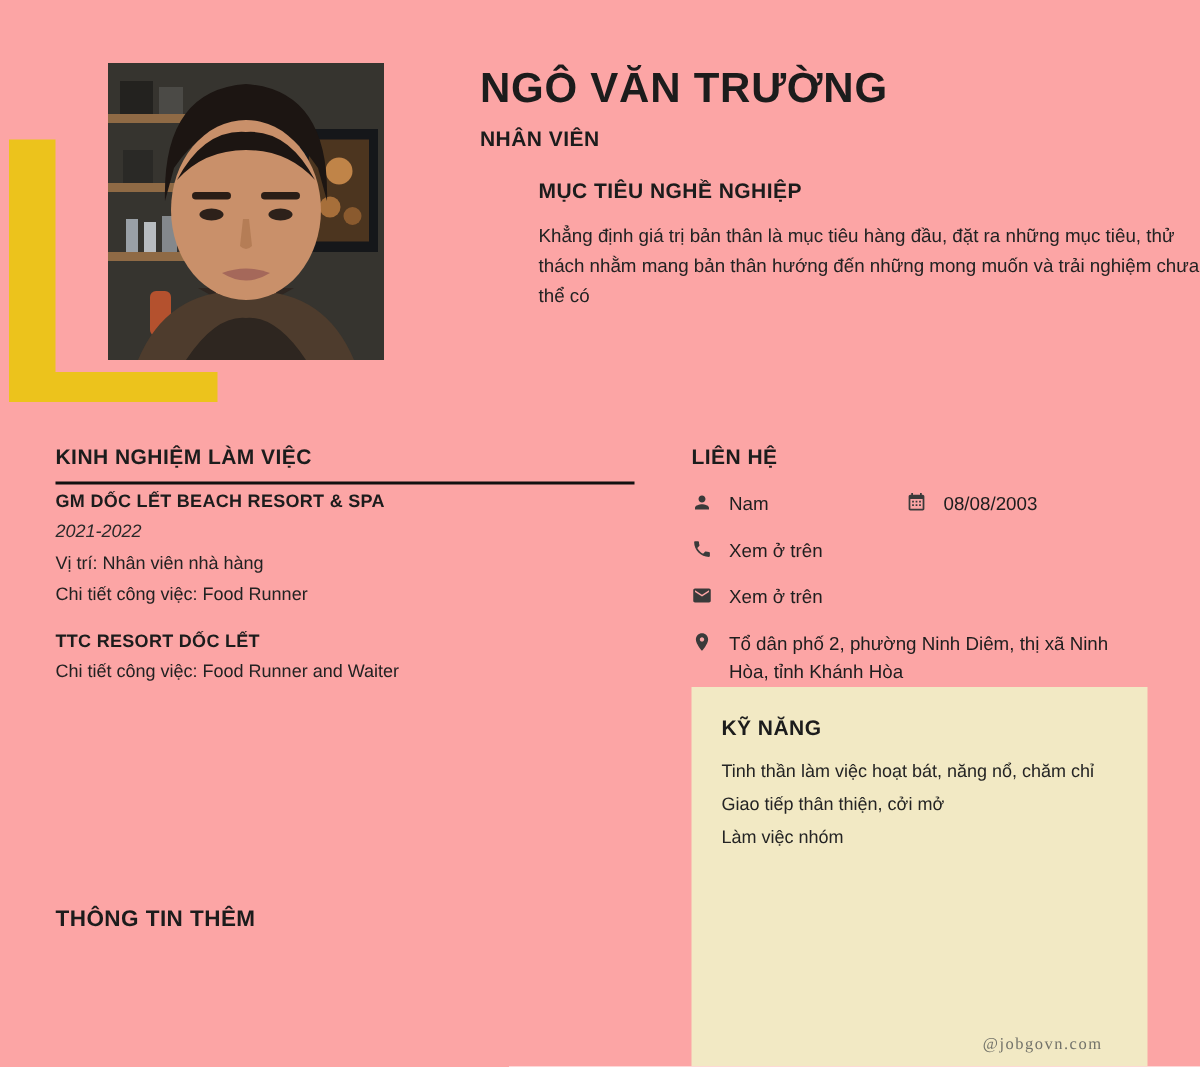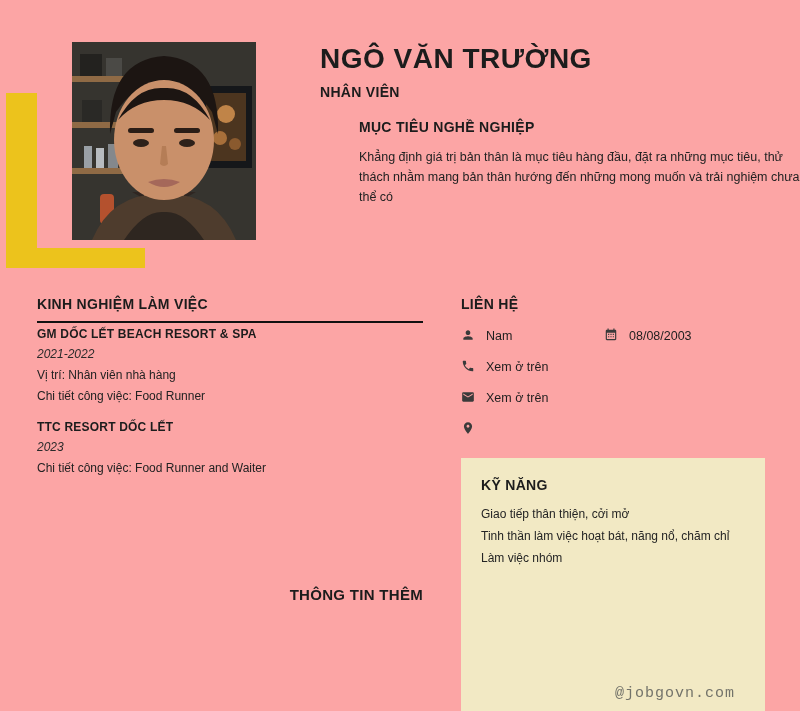--- a/index.html
+++ b/index.html
@@ -29,21 +29,21 @@
   .objective-text { font-size:12.5px; line-height:20px; color:#222; }
 
   
   .experience { position:absolute; left:37px; top:296px; width:386px; }
   .experience .section-h { padding-bottom:9px; border-bottom:2px solid #111; margin-bottom:4px; }
   .job { margin-bottom:17px; }
   .job-company { font-size:12px; font-weight:bold; line-height:14px; margin-bottom:6px; letter-spacing:.2px; }
   .job-period  { font-size:12px; font-style:italic; color:#2a2a2a; margin-bottom:7px; }
   .job-line    { font-size:12px; line-height:14px; margin-bottom:7px; color:#222; }
 
-  .more-info { position:absolute; left:37px; top:586px; width:386px;text-align:right; }
+  .more-info { position:absolute; left:37px; top:604px; width:386px; }
   .more-info .section-h { font-size:15px; }
 
   
   .contact { position:absolute; left:461px; top:296px; width:316px; }
   .contact .section-h { margin-bottom:15px; }
   .c-row { display:flex; align-items:flex-start; margin-bottom:12px; }
   .c-icon { width:14px; height:14px; flex:0 0 14px; margin-right:11px; margin-top:1px; color:#333; }
   .c-icon svg { display:block; width:14px; height:14px; fill:#3a3a3a; }
   .c-val { font-size:12.5px; line-height:19px; color:#1e1e1e; }
   .c-pair { display:flex; align-items:flex-start; }
@@ -51,22 +51,22 @@
 
   
   .skills {
     position:absolute; left:461px; top:458px; width:304px; height:253px;
     background:#f2e9c4; padding:19px 20px 15px 20px;
   }
   .skills .section-h { margin-bottom:14px; }
   .skill-line { font-size:12px; line-height:14px; margin-bottom:8px; color:#242424; }
   .watermark {
     position:absolute; right:30px; bottom:9px;
-    font-family:Liberation Mono, monospace;
-    font-size:15px; letter-spacing:1px; color:#73736a;
+    font-family:Liberation Serif, serif;
+    font-size:11px; letter-spacing:1px; color:#73736a;
   }
 </style>
 </head>
 <body>
 
 <div class="page">
 
   <div class="accent-vert"></div>
   <div class="accent-horiz"></div>
 
@@ -123,21 +123,20 @@
 
     <div class="job">
       <div class="job-company">GM DỐC LẾT BEACH RESORT &amp; SPA</div>
       <div class="job-period">2021-2022</div>
       <div class="job-line">Vị trí: Nhân viên nhà hàng</div>
       <div class="job-line">Chi tiết công việc: Food Runner</div>
     </div>
 
     <div class="job">
       <div class="job-company">TTC RESORT DỐC LẾT</div>
-      <div class="job-period">2023</div>
       <div class="job-line">Chi tiết công việc: Food Runner and Waiter</div>
     </div>
 
   </div>
 
   <div class="more-info">
     <div class="section-h">THÔNG TIN THÊM</div>
   </div>
 
   <div class="contact">
@@ -179,24 +178,25 @@
       </span>
       <span class="c-val">Xem ở trên</span>
     </div>
 
     <div class="c-row">
       <span class="c-icon">
         <svg viewBox="0 0 24 24">
             <path d="M12 2C8.13 2 5 5.13 5 9c0 5.25 7 13 7 13s7-7.75 7-13c0-3.87-3.13-7-7-7zm0 9.5c-1.38 0-2.5-1.12-2.5-2.5s1.12-2.5 2.5-2.5 2.5 1.12 2.5 2.5-1.12 2.5-2.5 2.5z"></path>
           </svg>
       </span>
+      <span class="c-val" style="width:255px;">Tổ dân phố 2, phường Ninh Diêm, thị xã Ninh Hòa, tỉnh Khánh Hòa</span>
     </div>
   </div>
 
   <div class="skills">
     <div class="section-h">KỸ NĂNG</div>
+    <div class="skill-line">Tinh thần làm việc hoạt bát, năng nổ, chăm chỉ</div>
     <div class="skill-line">Giao tiếp thân thiện, cởi mở</div>
-    <div class="skill-line">Tinh thần làm việc hoạt bát, năng nổ, chăm chỉ</div>
     <div class="skill-line">Làm việc nhóm</div>
     <div class="watermark">@jobgovn.com</div>
   </div>
 
 </div>
 
 </body></html>

